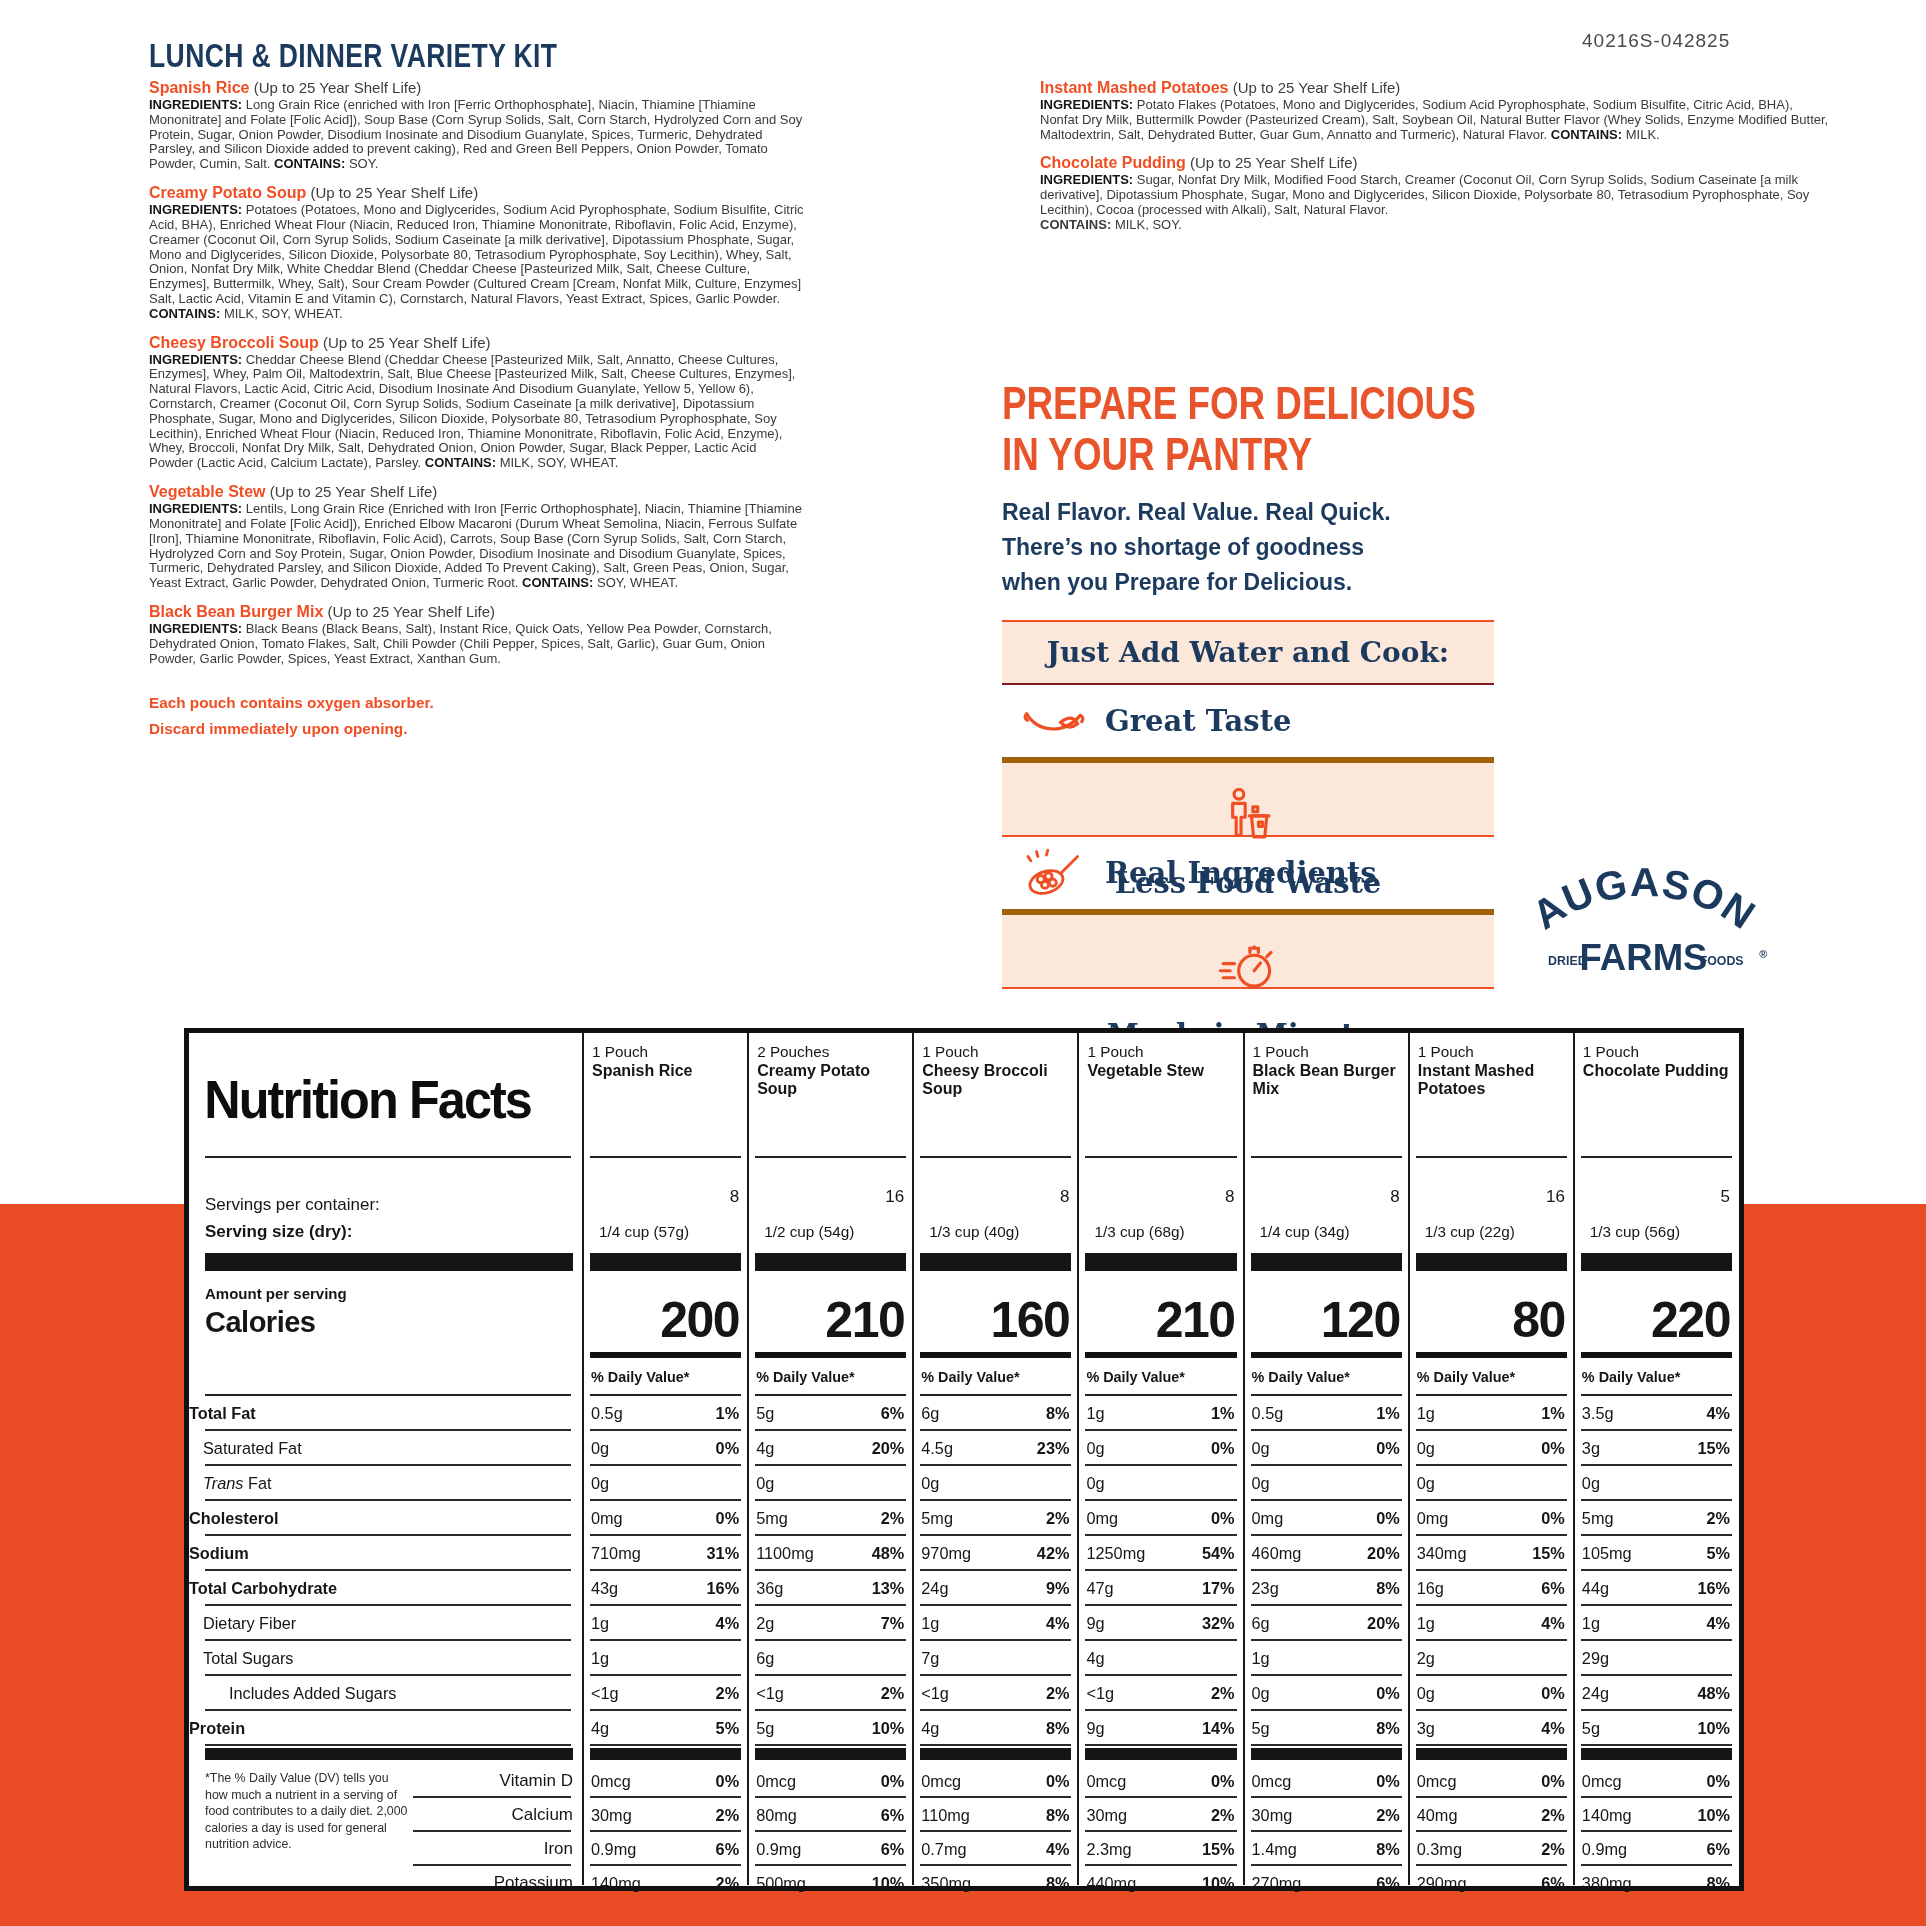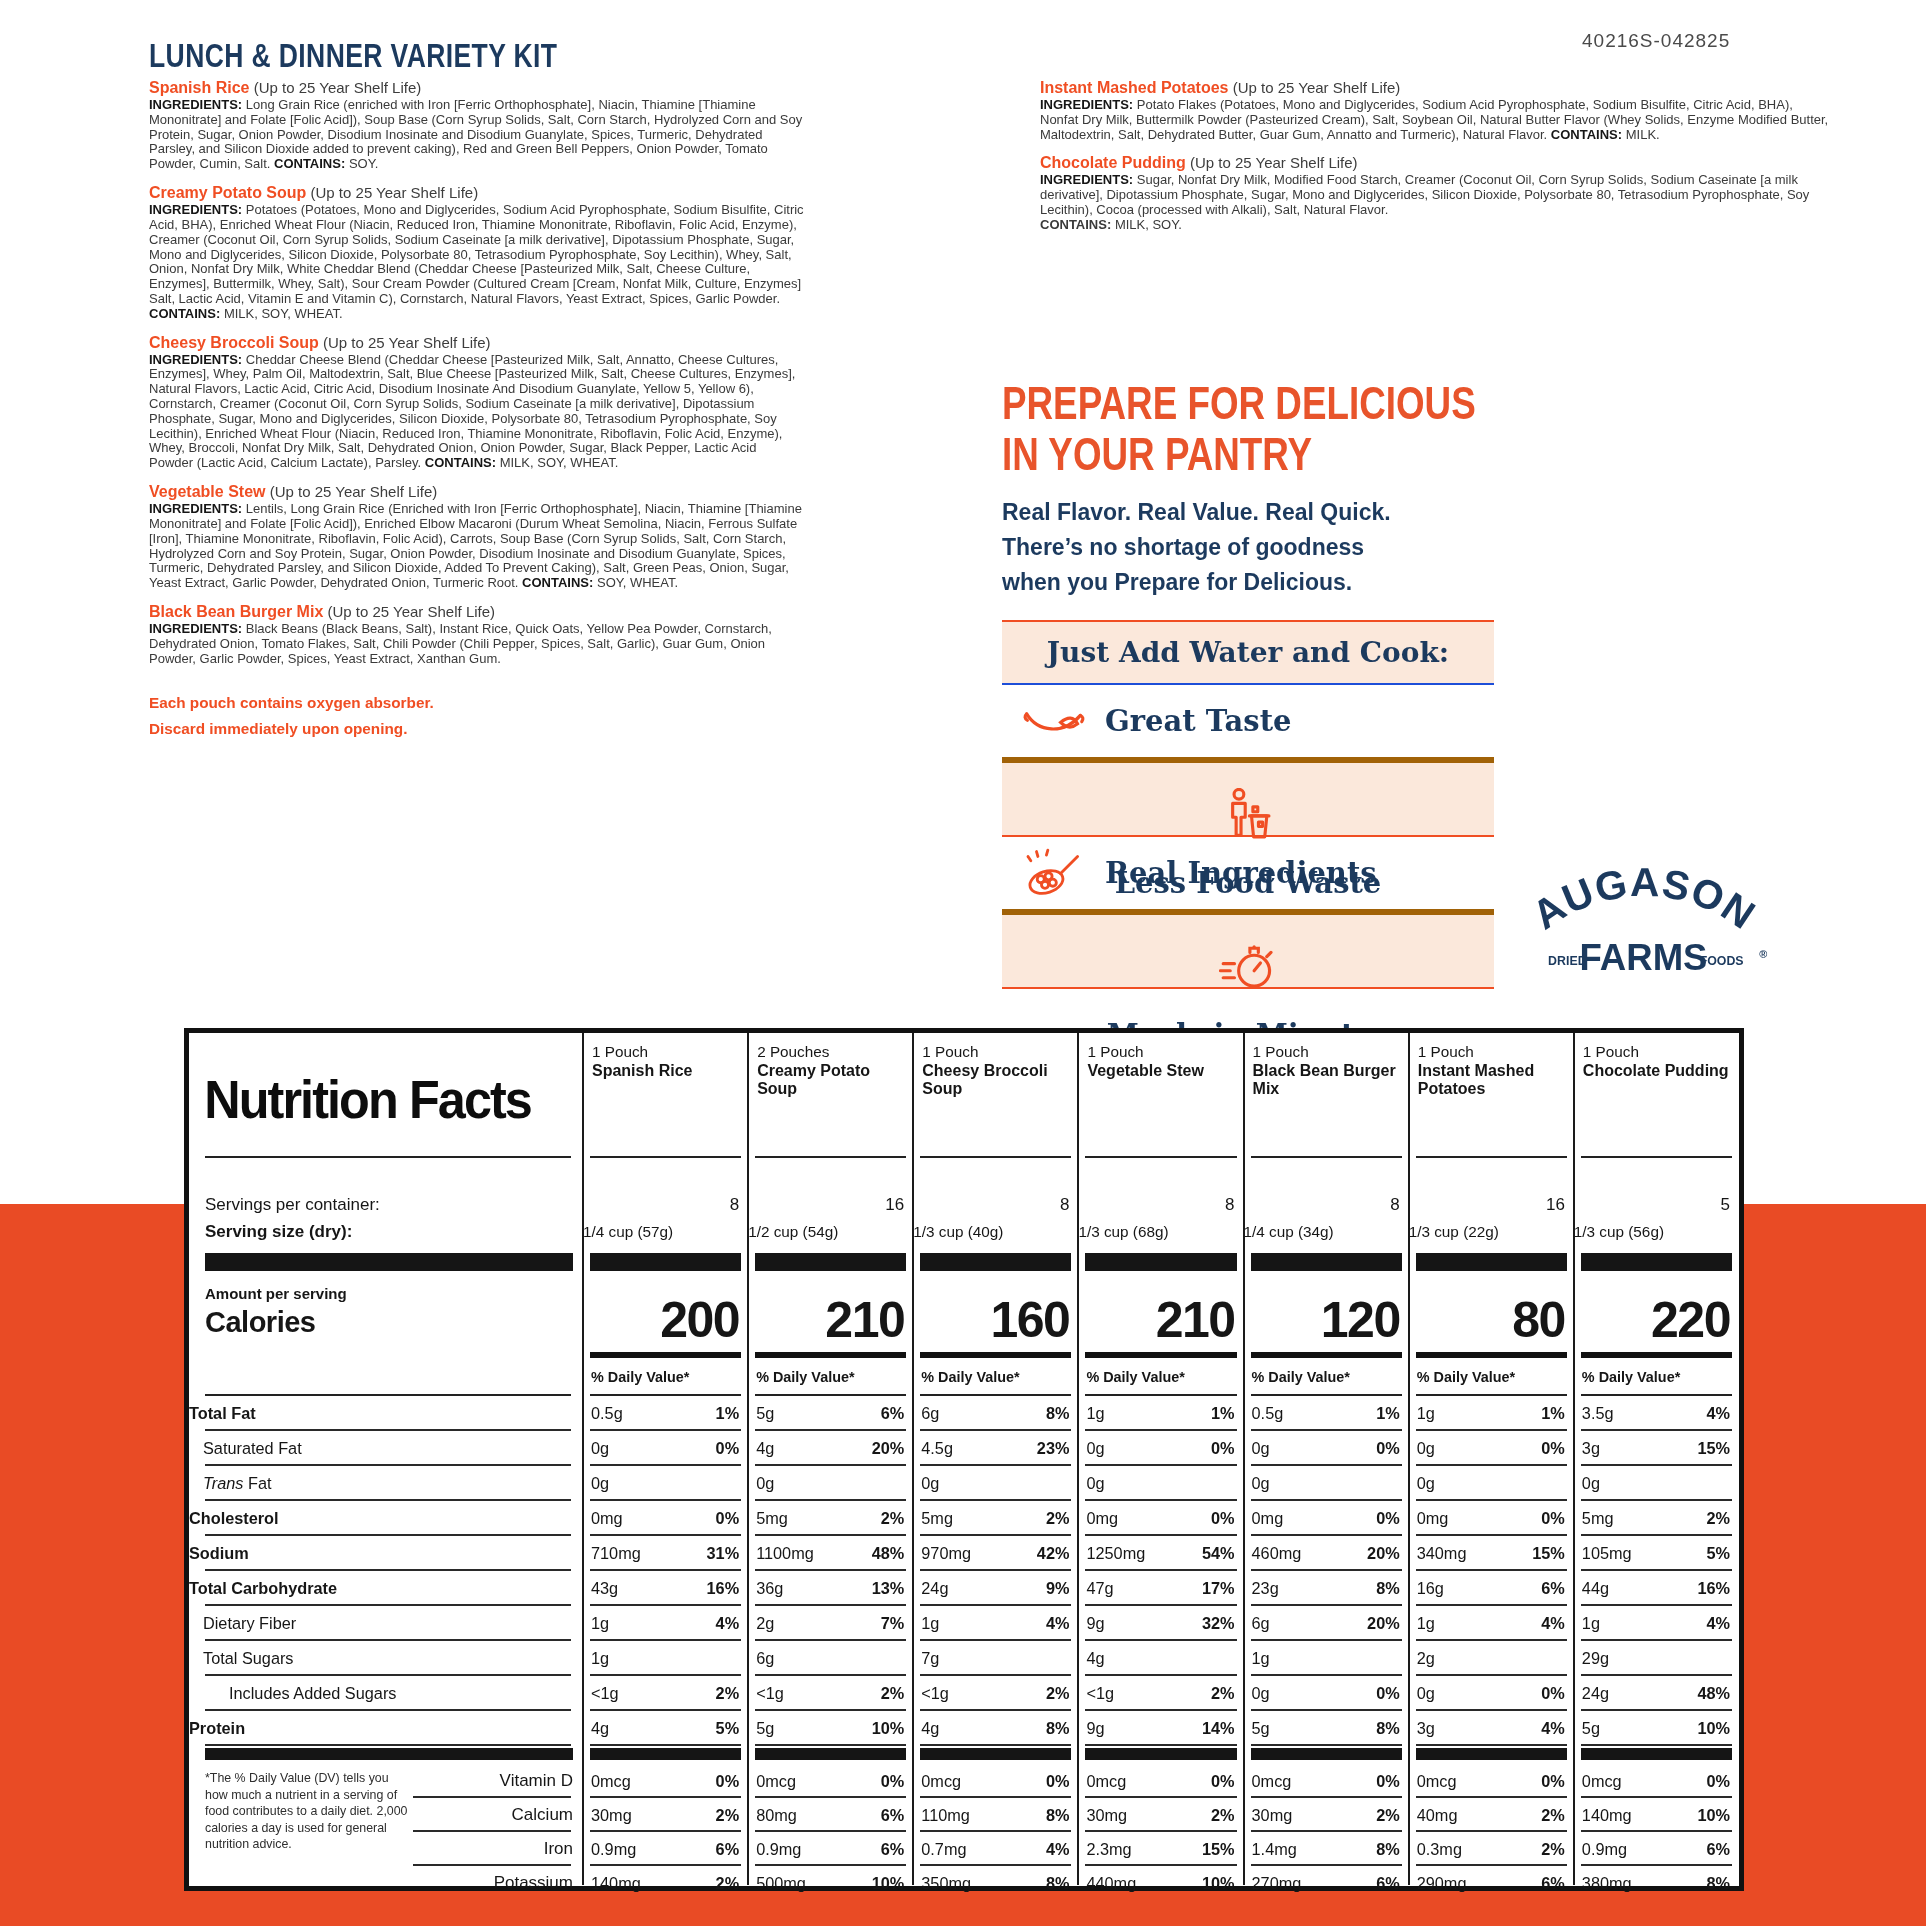--- a/index.html
+++ b/index.html
@@ -25,21 +25,21 @@
   .pouch-note{margin-top:24px;font-size:15.3px;font-weight:bold;color:#F04E23;line-height:1.65;}
 
   
   .promo{position:absolute;left:1002px;top:378px;width:792px;}
   .promo-head{font-size:46px;font-weight:800;color:#E8542B;line-height:1.1;letter-spacing:0;
               transform:scaleX(.8);transform-origin:left top;white-space:nowrap;}
   .promo-tagline{margin-top:16px;font-size:23px;font-weight:bold;color:#1C3A5E;line-height:1.52;}
 
   
   .benefits{position:absolute;left:1002px;top:620px;width:492px;}
-  .b-head{background:#FBE8DB;border-top:2px solid #F04E23;border-bottom:2px solid #1d4ed8;
+  .b-head{background:#FBE8DB;border-top:2px solid #F04E23;border-bottom:2px solid #7f1d1d;
           height:61px;display:flex;align-items:center;justify-content:center;
           font-family:"DejaVu Serif",serif;font-weight:bold;font-size:28px;color:#1C3A5E;}
   .b-row{height:72px;display:flex;align-items:center;}
   .b-row.alt{background:#FBE8DB;border-top:6px solid #a16207;border-bottom:2px solid #F04E23;flex-direction:column;}
   .b-icon{width:103px;display:flex;align-items:center;justify-content:center;flex:0 0 103px;}
   .b-label{font-family:"DejaVu Serif",serif;font-weight:bold;font-size:29px;color:#1C3A5E;}
 
   
   .logo{position:absolute;left:1508px;top:859px;width:272px;}
 
@@ -55,21 +55,21 @@
   .lcol .t-head::after{left:16px;right:12px;}
   .nf-title{font-size:53px;font-weight:900;letter-spacing:-2px;color:#0d0d0d;padding:36px 0 0 16px;
             transform:scaleX(.95);transform-origin:left top;white-space:nowrap;}
   .ph{font-size:15.3px;padding:10px 4px 0 9px;}
   .pn{font-size:16px;font-weight:bold;line-height:1.12;padding:1px 2px 0 9px;}
 
   .t-serv{height:87px;display:flex;flex-direction:column;justify-content:flex-end;padding-bottom:6px;}
   .spc{font-size:17px;padding-left:16px;line-height:26px;}
   .ssz{font-size:17px;font-weight:bold;padding-left:16px;line-height:27px;}
   .srv-num{font-size:17px;text-align:right;padding-right:9px;line-height:26px;}
-  .srv-size{font-size:15.3px;padding-left:0;line-height:27px;white-space:nowrap;}
+  .srv-size{font-size:15.3px;padding-left:16px;line-height:27px;white-space:nowrap;margin-top:8px;}
 
   .t-bar{height:22px;}
   .t-bar .bar{height:18px;background:#151515;margin:2px 7px 0 7px;}
   .lcol .t-bar .bar{margin-left:16px;margin-right:10px;}
   .t-bar2{height:16px;}
   .t-bar2 .bar{height:12px;background:#151515;margin:2px 7px 0 7px;}
   .lcol .t-bar2 .bar{margin-left:16px;margin-right:10px;}
 
   .t-cal{height:83px;position:relative;}
   .t-cal.u::after{content:"";position:absolute;left:7px;right:7px;bottom:0;height:6px;background:#111;}

